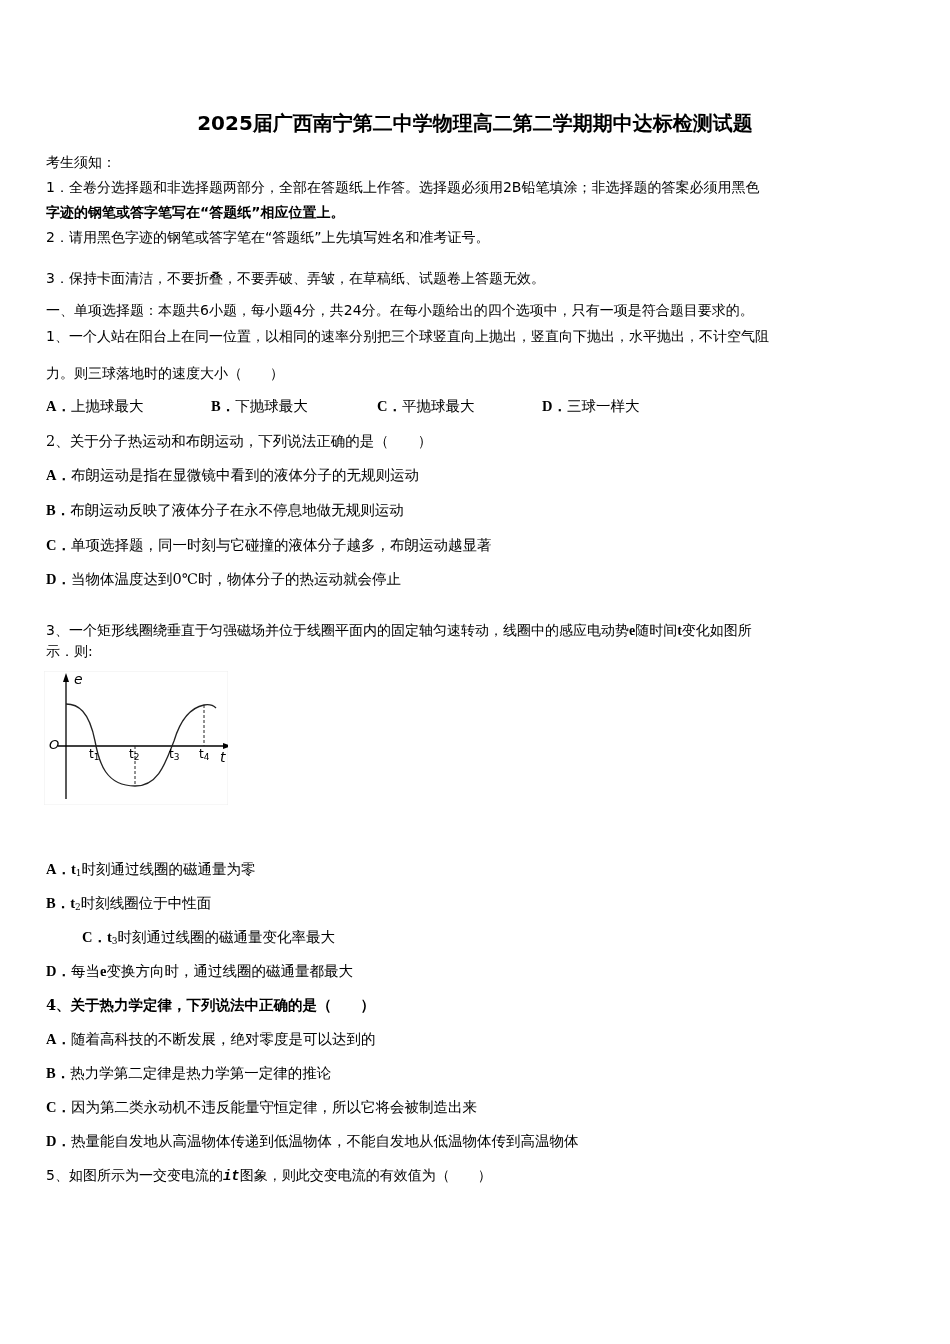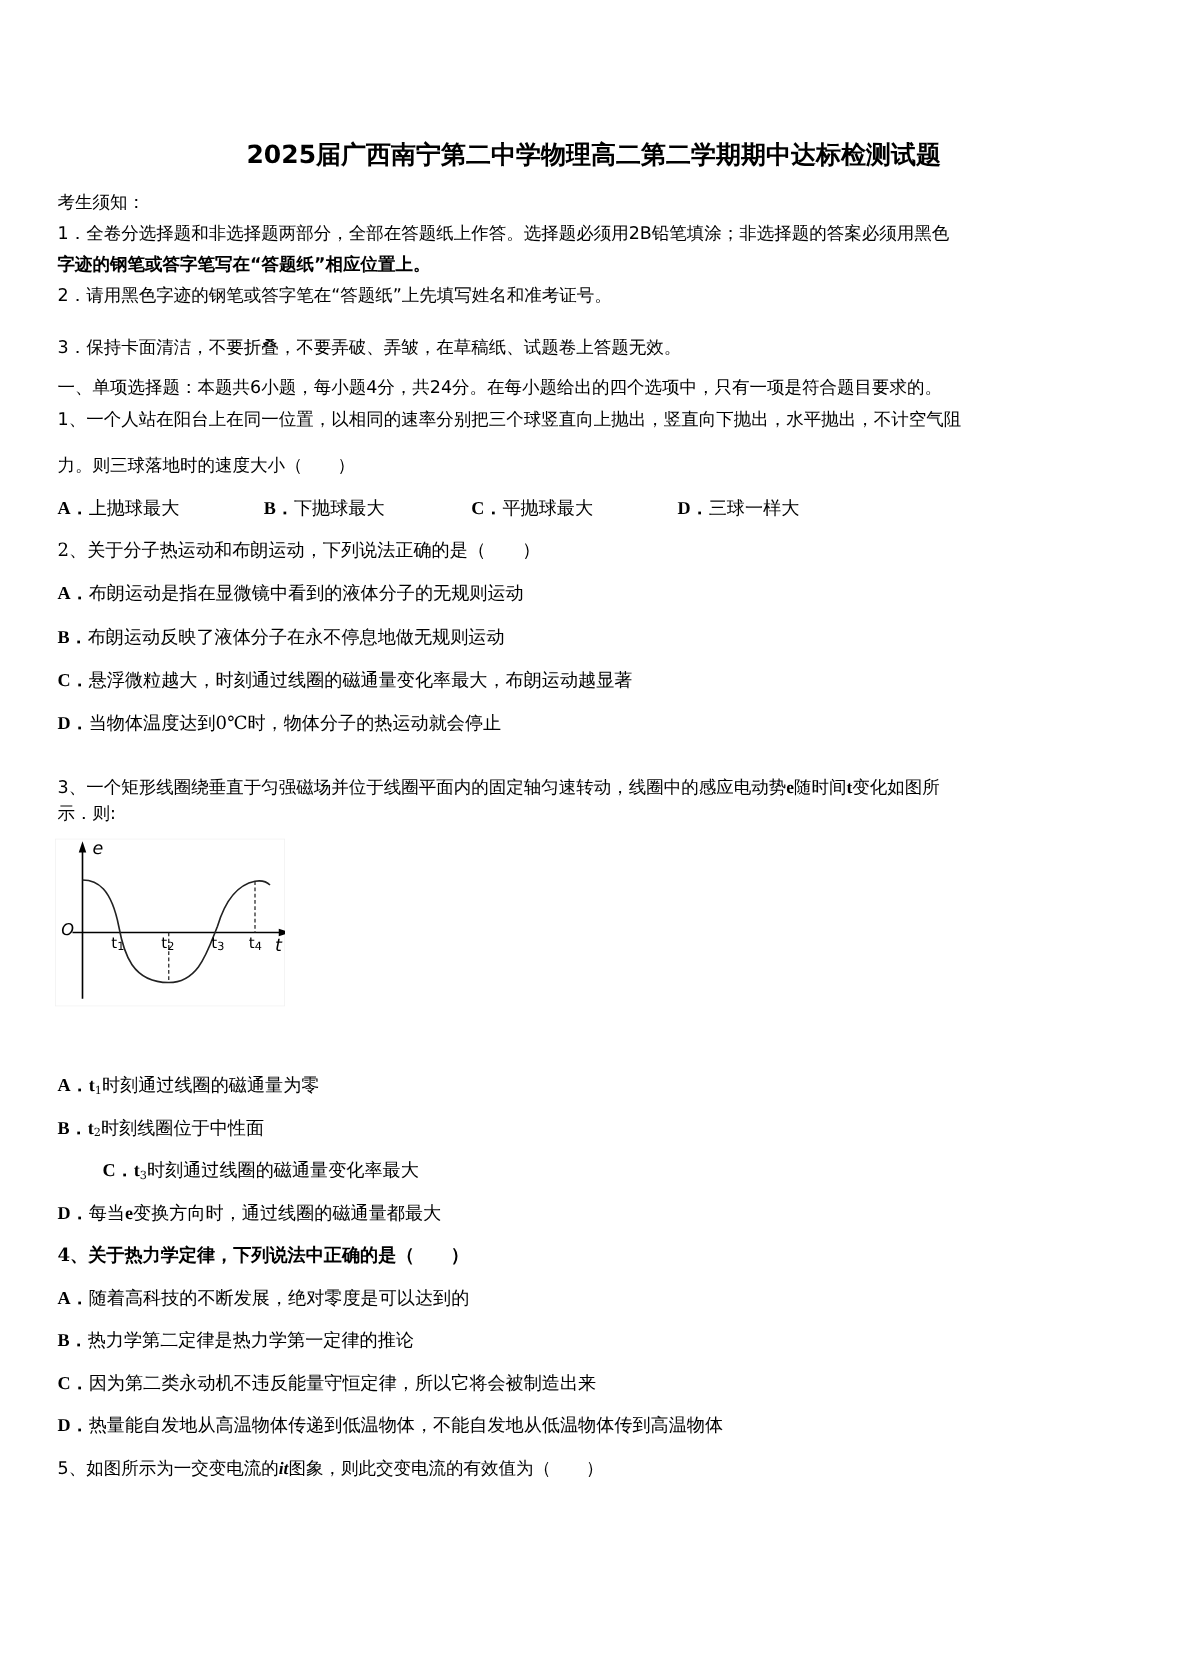--- a/index.html
+++ b/index.html
@@ -16,21 +16,21 @@
     }
     .line {
       position: absolute; left: 46px; font-size: 14.5px; white-space: nowrap;
       line-height: 20px;
     }
     .notice { font-family: "DejaVu Sans", "Liberation Sans", sans-serif; font-size: 14px; }
     .opt-letter { font-weight: bold; font-family: "Liberation Serif", serif; }
     .opts-row { position: absolute; left: 46px; font-size: 14.5px; white-space: nowrap; }
     .opts-row span.opt { position: absolute; white-space: nowrap; }
     sub { font-size: 9px; vertical-align: -2px; }
-    .it { font-style: italic; font-weight: bold; font-family: Liberation Serif, serif; }
+    .it { font-style: italic; font-weight: bold; font-family: Liberation Mono, monospace; }
     .bold-e { font-weight: bold; font-family: "Liberation Serif", serif; }
     .figure { position: absolute; left: 44px; top: 671px; width: 184px; height: 134px; }
   </style>
 </head>
 <body>
 
 <div class="page">
 
   <div class="title">2025届广西南宁第二中学物理高二第二学期期中达标检测试题</div>
 
@@ -47,21 +47,21 @@
   <div class="opts-row" style="top:397px;">
     <span class="opt" style="left:0px;"><span class="opt-letter">A．</span><span>上抛球最大</span></span>
     <span class="opt" style="left:165px;"><span class="opt-letter">B．</span><span>下抛球最大</span></span>
     <span class="opt" style="left:331px;"><span class="opt-letter">C．</span><span>平抛球最大</span></span>
     <span class="opt" style="left:496px;"><span class="opt-letter">D．</span><span>三球一样大</span></span>
   </div>
 
   <div class="line" style="top:431px;">2、关于分子热运动和布朗运动，下列说法正确的是（　　）</div>
   <div class="line" style="top:465px;"><span class="opt-letter">A．</span><span>布朗运动是指在显微镜中看到的液体分子的无规则运动</span></div>
   <div class="line" style="top:500px;"><span class="opt-letter">B．</span><span>布朗运动反映了液体分子在永不停息地做无规则运动</span></div>
-  <div class="line" style="top:535px;"><span class="opt-letter">C．</span><span>悬浮微粒越大，时刻通过线圈的磁通量变化率最大，布朗运动越显著</span></div>
+  <div class="line" style="top:535px;"><span class="opt-letter">C．</span><span>单项选择题，同一时刻与它碰撞的液体分子越多，布朗运动越显著</span></div>
   <div class="line" style="top:569px;"><span class="opt-letter">D．</span><span>当物体温度达到0℃时，物体分子的热运动就会停止</span></div>
 
   <div class="line notice" style="top:604px;margin-top:16px;"><span>3、一个矩形线圈绕垂直于匀强磁场并位于线圈平面内的固定轴匀速转动，线圈中的感应电动势</span><span class="bold-e">e</span><span>随时间</span><span class="bold-e">t</span><span>变化如图所</span></div>
   <div class="line notice" style="top:641px;">示．则:</div>
 
   <div class="figure">
     <svg width="184" height="134" viewBox="0 0 184 134" xmlns="http://www.w3.org/2000/svg">
       <rect x="0" y="0" width="184" height="134" fill="#ffffff" stroke="#eeeeee" stroke-width="1"></rect>
 
       <line x1="22" y1="128" x2="22" y2="6" stroke="#000" stroke-width="1.3"></line>

